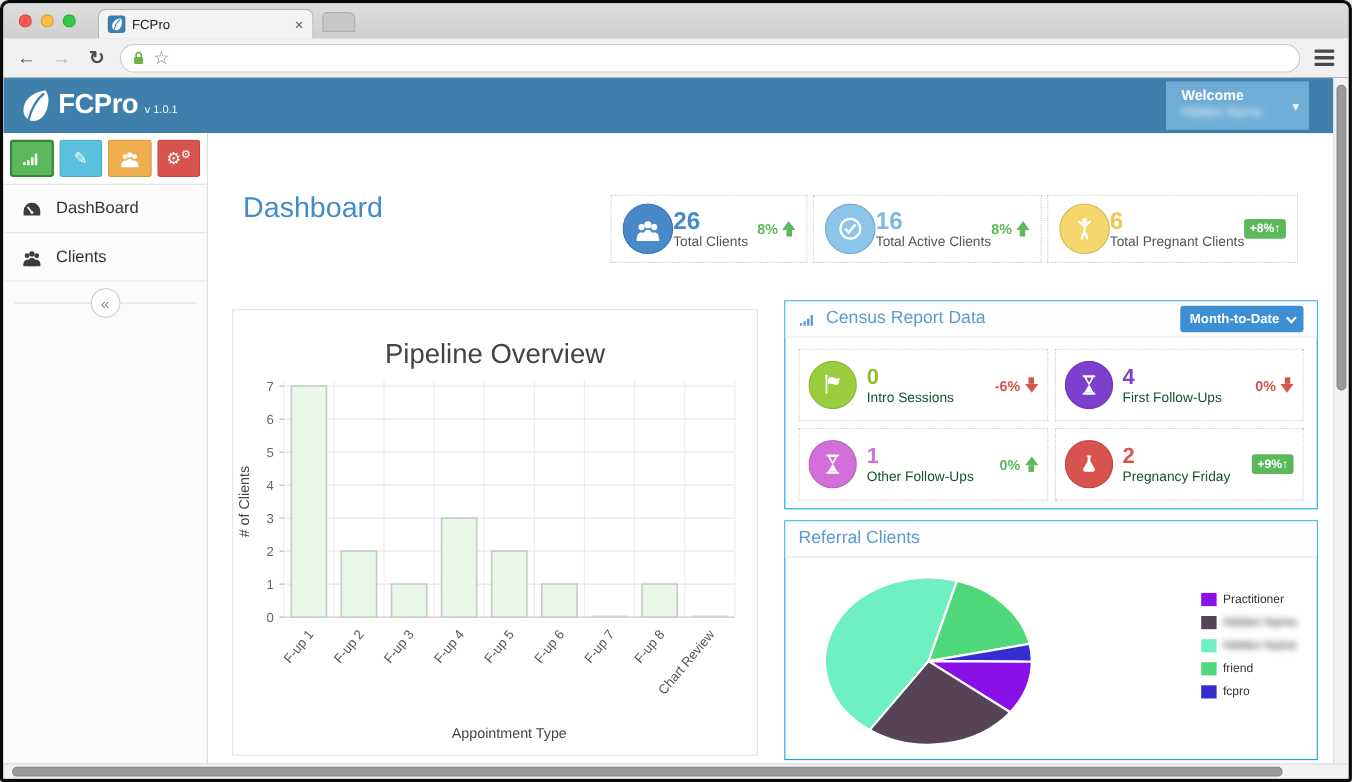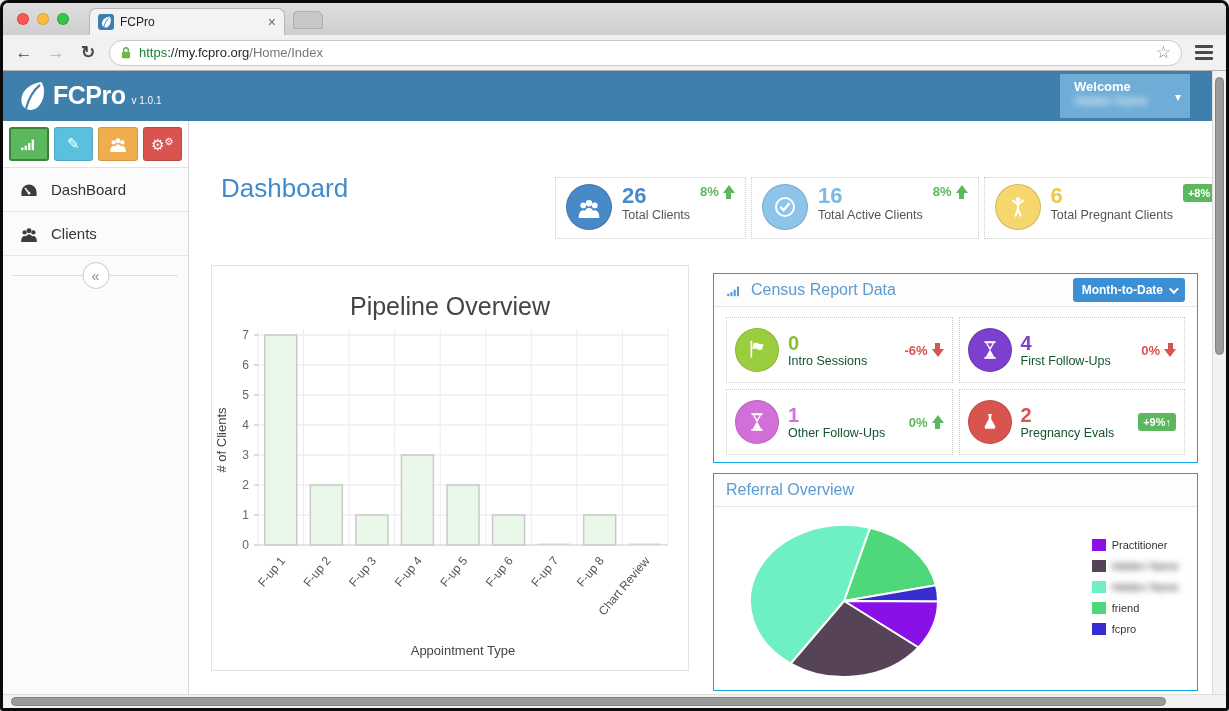--- a/index.html
+++ b/index.html
@@ -62,41 +62,41 @@
     display:flex; align-items:center; justify-content:center; cursor:pointer; }
 
   .datebar{ position:absolute; left:186px; top:50px; right:0; height:30px; background:#f5f5f5;
     border-bottom:1px solid #e0e0e0; display:flex; align-items:center; padding-left:20px;
     font-size:13px; color:#555; }
   .content{ position:absolute; left:186px; top:80px; right:0; bottom:0; background:#fff; }
   .pagetitle{ position:absolute; left:32px; top:22px; font-size:26px; font-weight:normal; color:#428bca; }
 
   
   .stats-row{ position:absolute; left:366px; top:26px; width:625px; height:62px; display:flex; gap:5px; }
-  .stat-card{ flex:1; border:1px dotted #ccc; display:flex; align-items:flex-start; padding:6px 10px; gap:10px; background:#fff; }
+  .stat-card{ flex:1; border:1px dotted #ccc; display:flex; align-items:center; padding:6px 10px; background:#fff; }
   .stat-card.wide{ flex:1.08; }
   .circle{ border-radius:50%; display:flex; align-items:center; justify-content:center; flex:none; }
   .stat-circ{ width:46px; height:46px; border:1px solid rgba(0,0,0,.15); }
   .c-blue{ background:#4a89c8; } .c-lblue{ background:#8cc5e9; } .c-yellow{ background:#f5d76e; }
   .stat-mid{ flex:1; min-width:0; }
   .stat-value{ font-size:22px; font-weight:bold; line-height:24px; }
   .v-blue{ color:#4a89c8; } .v-lblue{ color:#7cb9e2; } .v-yellow{ color:#ecc94f; }
   .stat-label{ font-size:12.5px; color:#555; white-space:nowrap; }
   .delta{ display:flex; align-items:center; font-size:13px; font-weight:bold; flex:none; }
   .delta .pct.green{ color:#5cb85c; } .delta .pct.red{ color:#d9534f; }
   .blockarrow{ display:inline-flex; flex-direction:column; align-items:center; margin-left:4px; }
   .blockarrow .head-up{ width:0; height:0; border-left:6px solid transparent; border-right:6px solid transparent; border-bottom:8px solid; }
   .blockarrow .head-down{ width:0; height:0; border-left:6px solid transparent; border-right:6px solid transparent; border-top:8px solid; }
   .blockarrow .stem{ width:5px; height:6px; }
   .blockarrow.green .head-up{ border-bottom-color:#5cb85c; } .blockarrow.green .stem{ background:#5cb85c; }
   .blockarrow.red .head-down{ border-top-color:#d9534f; } .blockarrow.red .stem{ background:#d9534f; }
   .badge{ background:#5cb85c; color:#fff; font-size:11px; font-weight:bold; border-radius:3px; padding:3px 5px; white-space:nowrap; }
 
   
-  .chart-card{ position:absolute; left:22px; top:114px; width:478px; height:406px; border:1px solid #e3e3e3; background:#fff; }
+  .chart-card{ position:absolute; left:22px; top:130px; width:478px; height:406px; border:1px solid #e3e3e3; background:#fff; }
   .chart-title{ text-align:center; margin-top:26px; font-size:25px; color:#444; }
   .panel{ position:absolute; background:#fff; border:1px solid #0ea5e9; }
   .census-panel{ left:524px; top:122px; width:485px; height:190px; }
   .referral-panel{ left:524px; top:322px; width:485px; height:218px; }
   .panel-head{ height:33px; border-bottom:1px solid #e5e5e5; background:#fdfdfd;
     display:flex; align-items:center; padding:0 12px; gap:8px; }
   .panel-title{ font-size:16px; color:#5b9bd3; flex:1; }
   .range-btn{ background:#3d8fd4; color:#fff; font-size:12px; font-weight:bold; border:none;
     border-radius:3px; height:24px; padding:0 9px; display:flex; align-items:center; gap:6px; cursor:pointer; }
   .chev{ width:7px; height:7px; border-right:2px solid #fff; border-bottom:2px solid #fff;
@@ -152,21 +152,20 @@
     <span class="navbtn">←</span>
     <span class="navbtn disabled">→</span>
     <span class="navbtn">↻</span>
     <div class="urlbar">
       <span style="display:flex;">
         <svg width="12" height="14" viewBox="0 0 20 24">
             <path d="M6,10 V7 a4,4 0 0 1 8,0 v3" fill="none" stroke="#57a957" stroke-width="2.4"></path>
             <rect x="3" y="10" width="14" height="11" rx="2" fill="#6db544"></rect>
           </svg>
       </span>
-      <span class="urltext"><span class="url-proto">https</span><span class="url-host">://my.fcpro.org</span><span class="url-path">/Home/Index</span></span>
       <span class="star">☆</span>
     </div>
     <div class="menubtn">
         <i></i>
         <i></i>
         <i></i>
       </div>
   </div>
 
   <div class="viewport">
@@ -451,30 +450,30 @@
             </span>
           </div>
           <div class="census-card">
             <span class="circle census-circ cc-red">
               <svg width="20" height="22" viewBox="0 0 24 26">
                   <path d="M9.6,3.5 h4.8 v1.4 h-.9 V9.4 l4.7,8.6 c.8,1.5 -.3,3.2 -2,3.2 H7.8 c-1.7,0 -2.8,-1.7 -2,-3.2 L10.5,9.4 V4.9 h-.9 z" fill="#fff"></path>
                 </svg>
             </span>
             <span class="census-mid">
               <span class="census-value cv-red">2</span>
-              <div class="census-label">Pregnancy Evals</div>
+              <div class="census-label">Pregnancy Friday</div>
             </span>
             <span class="badge">+9%↑</span>
           </div>
         </div>
       </div>
 
       <div class="panel referral-panel">
         <div class="panel-head">
-          <span class="panel-title">Referral Overview</span>
+          <span class="panel-title">Referral Clients</span>
         </div>
         <div class="referral-body">
           <svg id="pie-svg" width="240" height="180" viewBox="0 0 240 180" style="position:absolute;left:12px;top:2px;">
               <path d="M118,92 L143.9,18.9 A94,76 0 0 1 210.0,76.3 Z" fill="#4ed879" stroke="#fff" stroke-width="2" stroke-linejoin="round"></path>
               <path d="M118,92 L210.0,76.3 A94,76 0 0 1 212.0,92.6 Z" fill="#362dd0" stroke="#fff" stroke-width="2" stroke-linejoin="round"></path>
               <path d="M118,92 L212.0,92.6 A94,76 0 0 1 192.4,138.5 Z" fill="#8a10e8" stroke="#fff" stroke-width="2" stroke-linejoin="round"></path>
               <path d="M118,92 L192.4,138.5 A94,76 0 0 1 64.6,154.5 Z" fill="#574357" stroke="#fff" stroke-width="2" stroke-linejoin="round"></path>
               <path d="M118,92 L64.6,154.5 A94,76 0 0 1 143.9,18.9 Z" fill="#6ff0c3" stroke="#fff" stroke-width="2" stroke-linejoin="round"></path>
             </svg>
           <div id="pie-legend">

